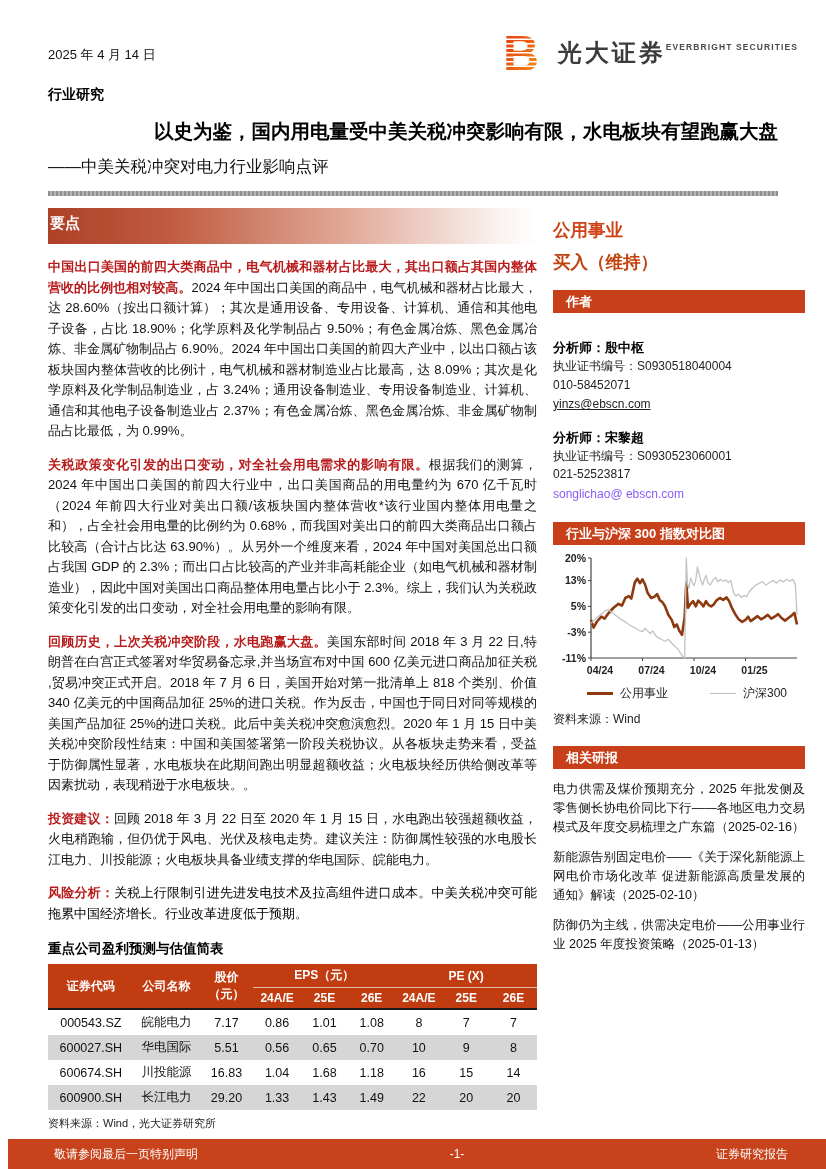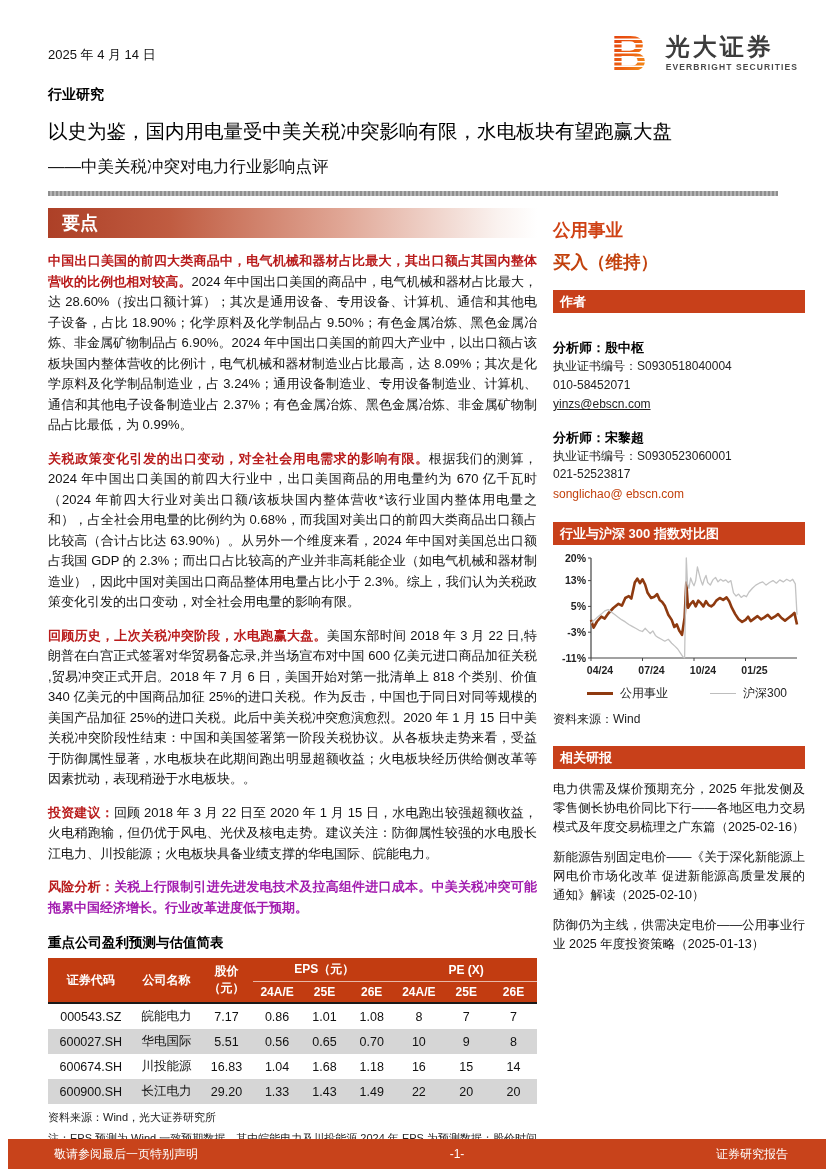--- a/index.html
+++ b/index.html
@@ -4,62 +4,62 @@
 <style>
   * { margin:0; padding:0; box-sizing:border-box; }
   html,body { background:#fff; }
   body { font-family:"Liberation Sans","DejaVu Sans",sans-serif; color:#1a1a1a; }
   .page { position:relative; width:826px; height:1169px; background:#fff; overflow:hidden; }
 
   
   .top { position:relative; padding:46px 48px 0 48px; }
   .date { font-size:13px; color:#111; }
   .logo { position:absolute; top:30px; right:28px; display:flex; align-items:center; gap:10px; }
-  .logo-text { display:flex; flex-direction:column; line-height:1.05; }
+  .logo-text { display:flex; flex-direction:row; line-height:1.05; }
   .brand-cn { font-size:24px; font-weight:700; color:#3c3c3c; letter-spacing:3px; }
   .brand-en { font-size:8.5px; font-weight:700; color:#4a4a4a; letter-spacing:1.1px; margin-top:3px; }
   .category { padding:22px 48px 0 48px; font-size:14px; font-weight:700; color:#000; }
-  .title { padding:14px 48px 0 48px; font-size:19.5px; font-weight:400; color:#000; line-height:1.35; }
+  .title { padding:14px 48px 0 48px; font-size:19.5px; font-weight:700; color:#000; line-height:1.35;text-align:right; }
   .subtitle { padding:12px 48px 0 48px; font-size:16.5px; color:#111; }
   .divider { margin:13px 48px 0 48px; height:5px;
     background:repeating-linear-gradient(90deg,#8f8f8f 0 2px,#b5b5b5 2px 4px); }
 
   
   .columns { display:flex; padding:12px 30px 0 48px; gap:16px; }
   .col-left { width:489px; flex:none; }
   .col-right { width:252px; flex:none; }
 
   
-  .kp-header { height:30px; line-height:30px; padding-left:14px; color:#fff;
-    font-size:18px; font-weight:700;
+  .kp-header { height:36px; line-height:30px; padding-left:2px; color:#fff;
+    font-size:15px; font-weight:700;
     background:linear-gradient(90deg,#ad4027 0%,#c05c41 25%,#e0a695 60%,#faf2ef 92%,#fff 100%); }
   .kp-body p { font-size:13px; line-height:20.5px; text-align:justify; margin-top:13px; color:#111; }
   .seg-rb { color:#b91c1c; font-weight:700; }
-  .seg-bb { color:#a21caf; font-weight:700; }
+  .seg-bb { color:#000000; font-weight:400; }
 
   
   .table-title { margin-top:16px; font-size:13.5px; font-weight:700; color:#000; }
   table.est { width:100%; border-collapse:collapse; margin-top:6px; table-layout:fixed; }
   table.est th { background:#c23c11; color:#fff; font-weight:700; font-size:12px; padding:3px 0; text-align:center; }
   table.est tr.hrow1 th.grp { border-bottom:1.5px solid #e8b8a8; }
   table.est thead { border-bottom:2px solid #1a1a1a; }
   table.est td { font-size:12.5px; text-align:center; padding:4px 0; color:#111; }
   table.est tr.alt { background:#d6d6d6; }
   .tbl-note { font-size:11px; color:#222; margin-top:5px; line-height:16px; }
 
   
   .sector { margin-top:10px; font-size:17.5px; font-weight:700; color:#cf4215; }
   .rating { margin-top:8px; font-size:17.5px; font-weight:700; color:#c2410c; }
   .rbar { margin-top:16px; height:23px; line-height:23px; background:#c8401a; color:#fff;
-    font-size:13px; font-weight:700; padding-left:7px; }
+    font-size:13px; font-weight:700; padding-left:13px; }
   .analyst { margin-top:26px; }
   .analyst .aname { font-size:13px; font-weight:700; color:#000; }
   .analyst div.meta { font-size:12px; color:#222; line-height:18.5px; }
   .analyst a.email { color:#222; text-decoration:underline; font-size:12px; line-height:18.5px; }
-  .analyst span.email-plain { color:#c2410c; font-size:12px; line-height:18.5px; }
+  .analyst span.email-plain { color:#8b5cf6; font-size:12px; line-height:18.5px; }
 
   .chart-wrap { margin-top:8px; }
   .legend { display:flex; gap:42px; margin:2px 0 0 34px; align-items:center; }
   .legend .item { display:flex; align-items:center; gap:7px; font-size:12px; color:#222; }
   .sw { display:inline-block; width:26px; height:0; }
   .sw1 { border-top:3px solid #8e3a10; }
   .sw2 { border-top:1.5px solid #bdbdbd; }
   .chart-src { font-size:12px; color:#222; margin-top:9px; }
 
   .reports { margin-top:4px; }

